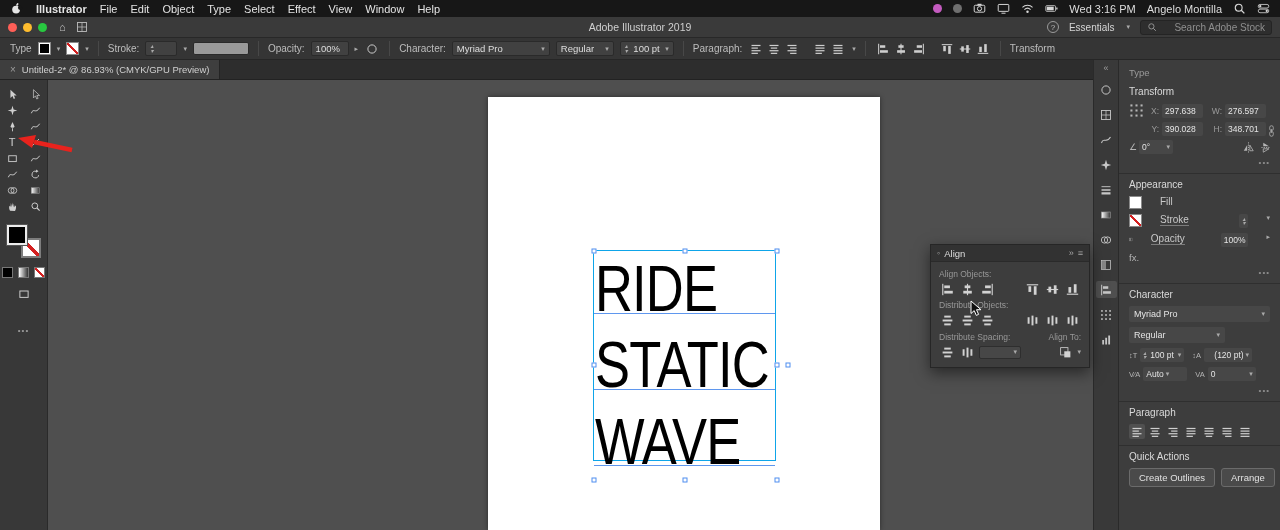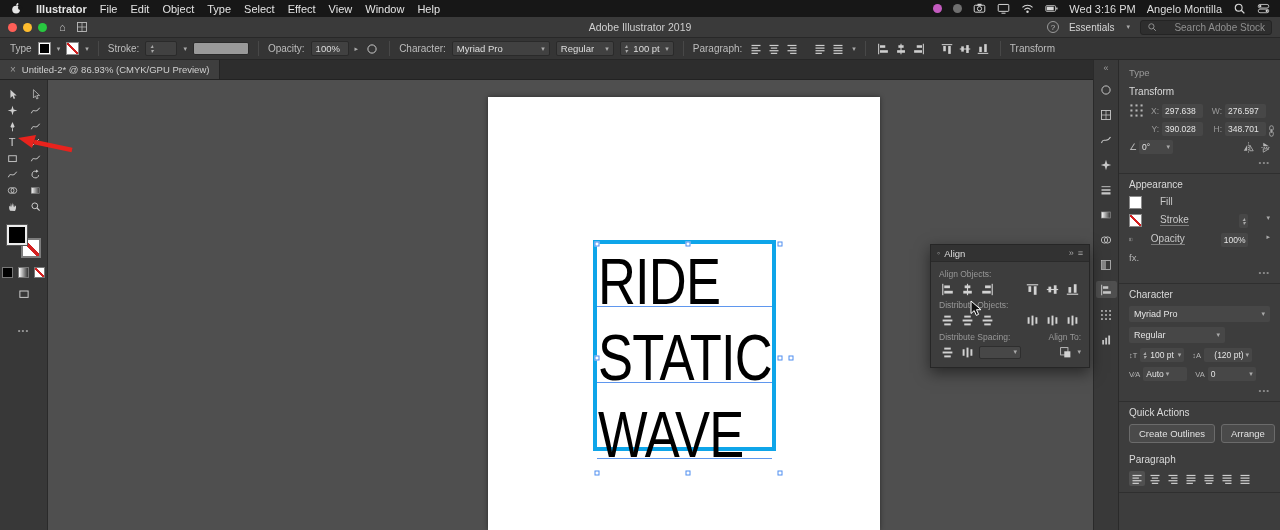--- a/index.html
+++ b/index.html
@@ -80,22 +80,22 @@
   .mini-sw.grad { background:linear-gradient(90deg,#fff,#333); }
   .mini-sw.none { background:linear-gradient(45deg, transparent 40%, #d42020 40%, #d42020 60%, transparent 60%), #fff; }
   .drawmode { margin-top:10px; color:#cfcfcf; }
   .drawmode svg { width:12px; height:12px; }
   .tb-ellip { margin-top:26px; color:#9a9a9a; font-size:8px; letter-spacing:1px; }
 
   
   .canvas { position:absolute; left:48px; top:80px; width:1045px; bottom:0; background:#4f4f4f; overflow:hidden; }
   .artboard { position:absolute; left:440px; top:17px; width:392px; height:433px; background:#ffffff;
     box-shadow:0 0 5px rgba(0,0,0,.45); }
-  .textblock { position:absolute; left:545px; top:160px; width:183px; height:211px;
-    border:4px solid #0ea5e9; }
+  .textblock { position:absolute; left:545px; top:170px; width:183px; height:211px;
+    border:1px solid #0ea5e9; }
   .big-text { position:absolute; left:1px; top:0; width:250px; font-size:64px; line-height:76.3px;
     letter-spacing:-1px; color:#000; transform:scaleX(.82); transform-origin:0 0; white-space:nowrap; }
   .baseline { position:absolute; left:0; right:0; height:1px; background:#5f97ee; }
   .hdl { position:absolute; width:5px; height:5px; background:#fff; border:1px solid #4f8ef0;
     transform:translate(-50%,-50%); }
 
   
   .align-panel { position:absolute; left:930px; top:244px; width:160px; background:#3d3d3d;
     border:1px solid #262626; box-shadow:0 5px 14px rgba(0,0,0,.5); z-index:5;
     font-size:9px; color:#b8b8b8; }
@@ -970,28 +970,20 @@
         </span>
         <span class="cico" style="margin-left:5px">VA</span>
         <span class="cfield" style="width:48px; justify-content:space-between">
           <span>0</span>
             <span class="chev">▾</span>
         </span>
       </div>
       <div class="sec-ellip">•••</div>
     </div>
 
-    <div class="psec" style="border-bottom:none">
-      <div class="psec-title">Quick Actions</div>
-      <div class="qrow">
-        <span class="qbtn">Create Outlines</span>
-        <span class="qbtn">Arrange</span>
-      </div>
-    </div>
-
     <div class="psec">
       <div class="psec-title">Paragraph</div>
       <div class="para-row">
         <span class="pico active">
             <svg class="ic">
               <use href="#i-ta-l"></use>
             </svg>
           </span>
         <span class="pico">
             <svg class="ic">
@@ -1018,20 +1010,28 @@
               <use href="#i-ta-jr"></use>
             </svg>
           </span>
         <span class="pico">
             <svg class="ic">
               <use href="#i-ta-j"></use>
             </svg>
           </span>
       </div>
     </div>
+
+    <div class="psec" style="border-bottom:none">
+      <div class="psec-title">Quick Actions</div>
+      <div class="qrow">
+        <span class="qbtn">Create Outlines</span>
+        <span class="qbtn">Arrange</span>
+      </div>
+    </div>
   </div>
 
   <svg class="red-arrow" width="58" height="22" viewBox="0 0 58 22">
     <line x1="54" y1="16" x2="16" y2="8" stroke="#e8231d" stroke-width="4.5"></line>
     <polygon points="0,4 18,1 14,14" fill="#e8231d"></polygon>
   </svg>
 
   <svg class="cursor" width="13" height="19" viewBox="0 0 13 19">
     <path d="M1 1 L1 13.5 L4.2 10.6 L6.3 15.4 L8.6 14.4 L6.5 9.7 L11 9.7 Z" fill="#111" stroke="#fff" stroke-width="1"></path>
   </svg>

